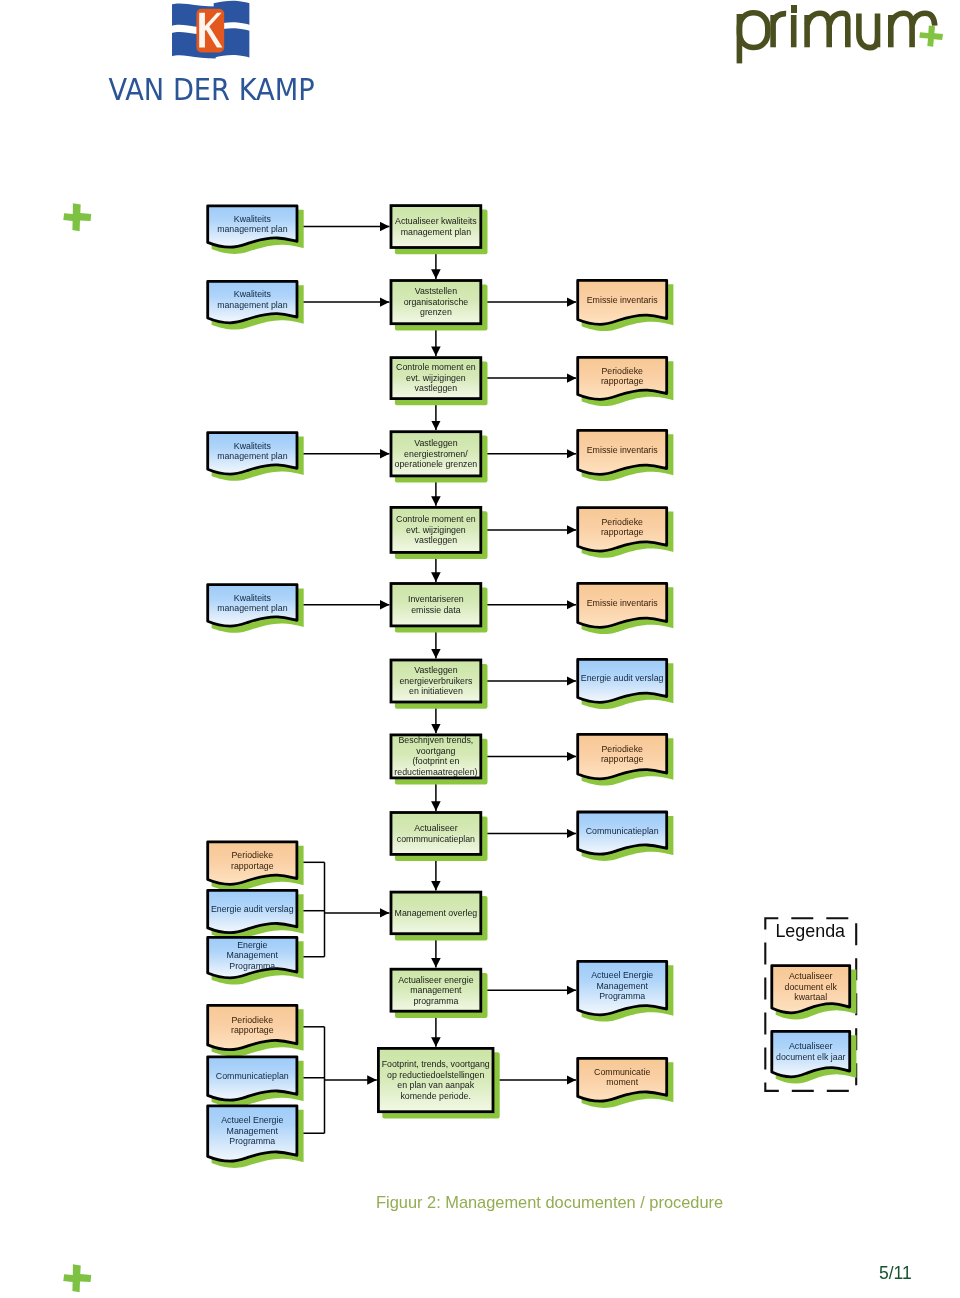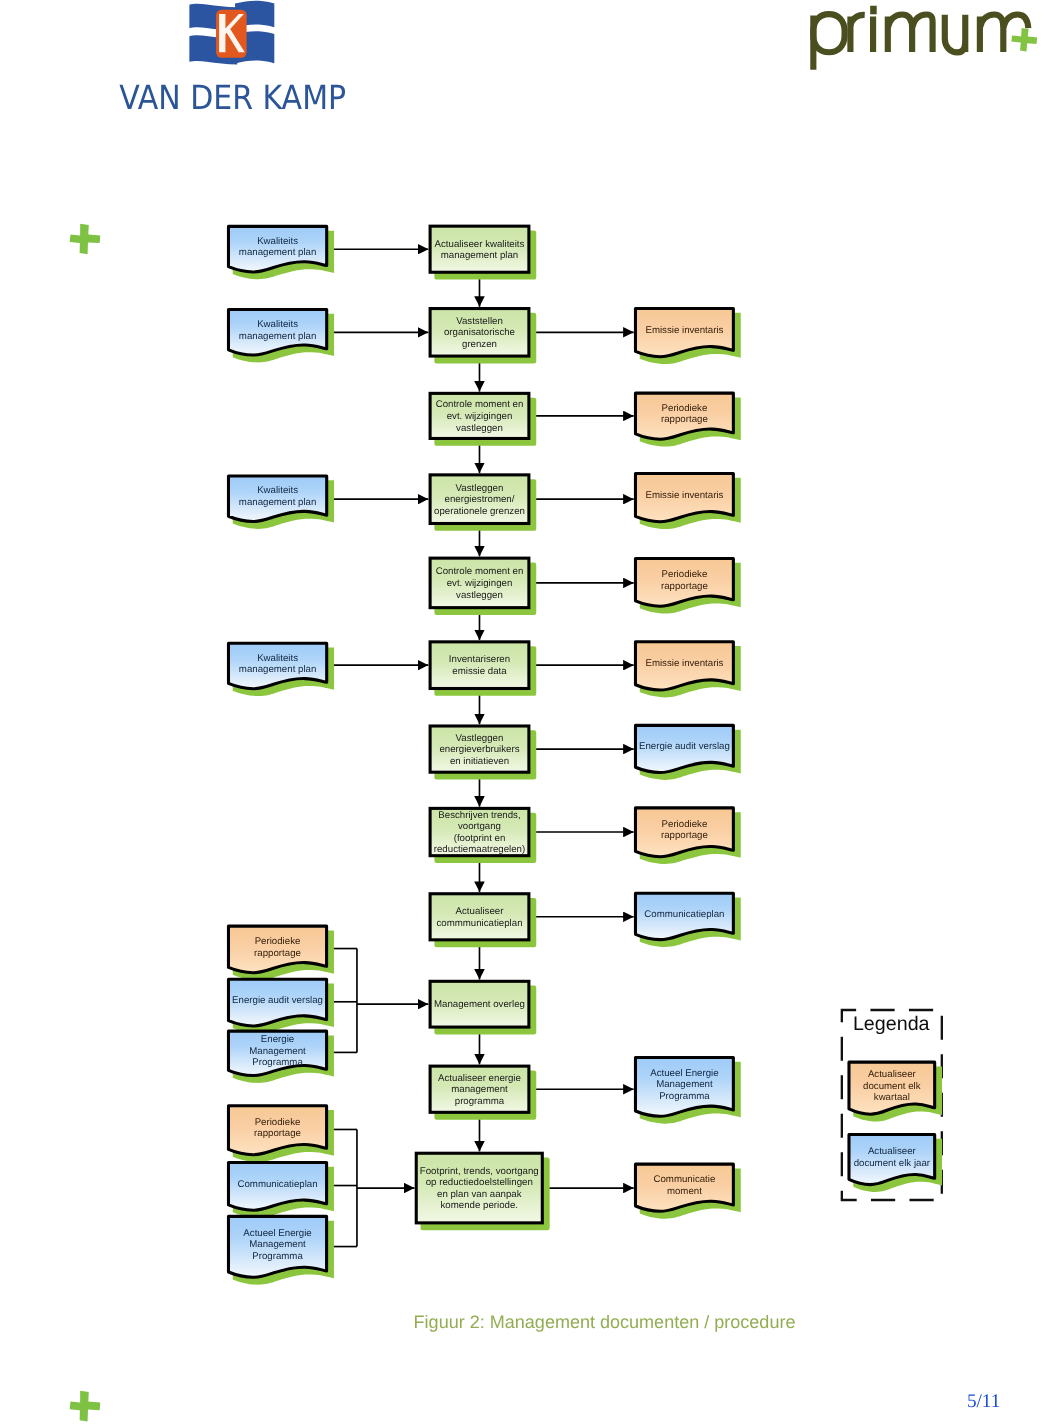--- a/index.html
+++ b/index.html
@@ -20,22 +20,22 @@
   
   svg.diagram{position:absolute;left:0;top:0;width:960px;height:1298px;overflow:visible;}
   .nodetxt{font-family:"Liberation Sans",sans-serif;font-size:8.8px;fill:#1a1a1a;text-anchor:middle;}
   .nodetxt.blue{fill:#10263f;}
   .nodetxt.orange{fill:#311c08;}
   .legend-title{font-family:"Liberation Sans",sans-serif;font-size:17.9px;fill:#0d0d0d;}
 
   
   .caption{position:absolute;left:376px;top:1192.5px;font-size:16.4px;color:#93ad52;
       font-family:"Liberation Sans",sans-serif;white-space:nowrap;}
-  .pagenum{position:absolute;left:879px;top:1262.5px;font-size:17.5px;color:#1d4ed8;
-      font-family:Liberation Serif, serif;font-weight:400;white-space:nowrap;}
+  .pagenum{position:absolute;left:879px;top:1262.5px;font-size:17.5px;color:#14532d;
+      font-family:Liberation Sans, sans-serif;font-weight:400;white-space:nowrap;}
 </style>
 </head>
 <body>
 
 <div class="page">
 
   <div class="brand">
     <svg class="brand-flag" viewBox="0 0 78 62">
 
       <g>

